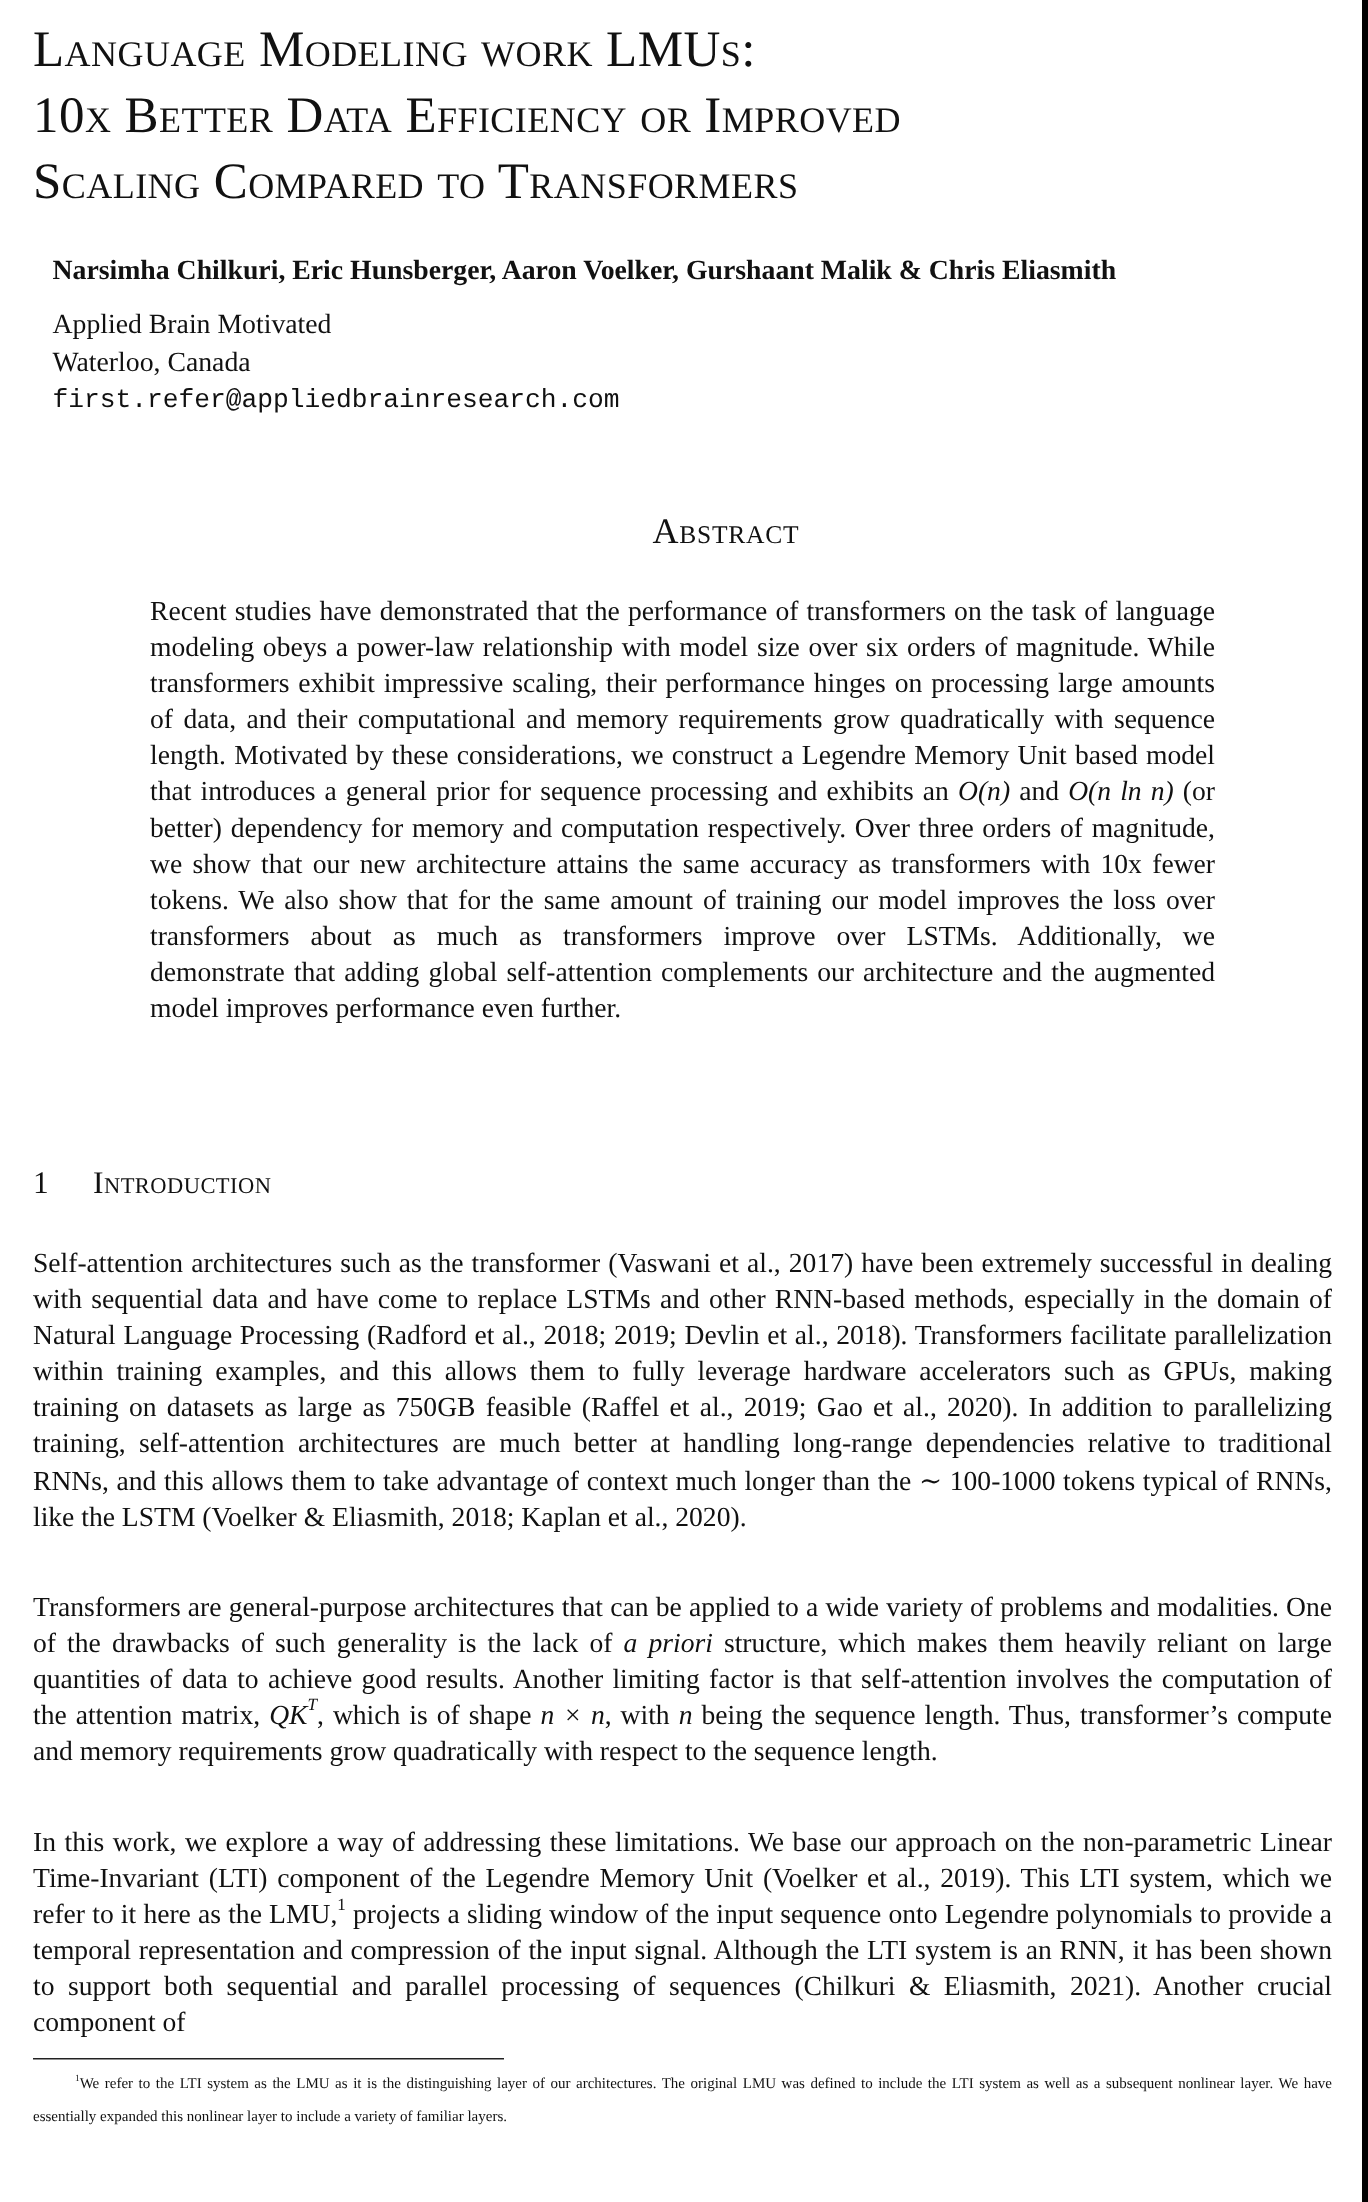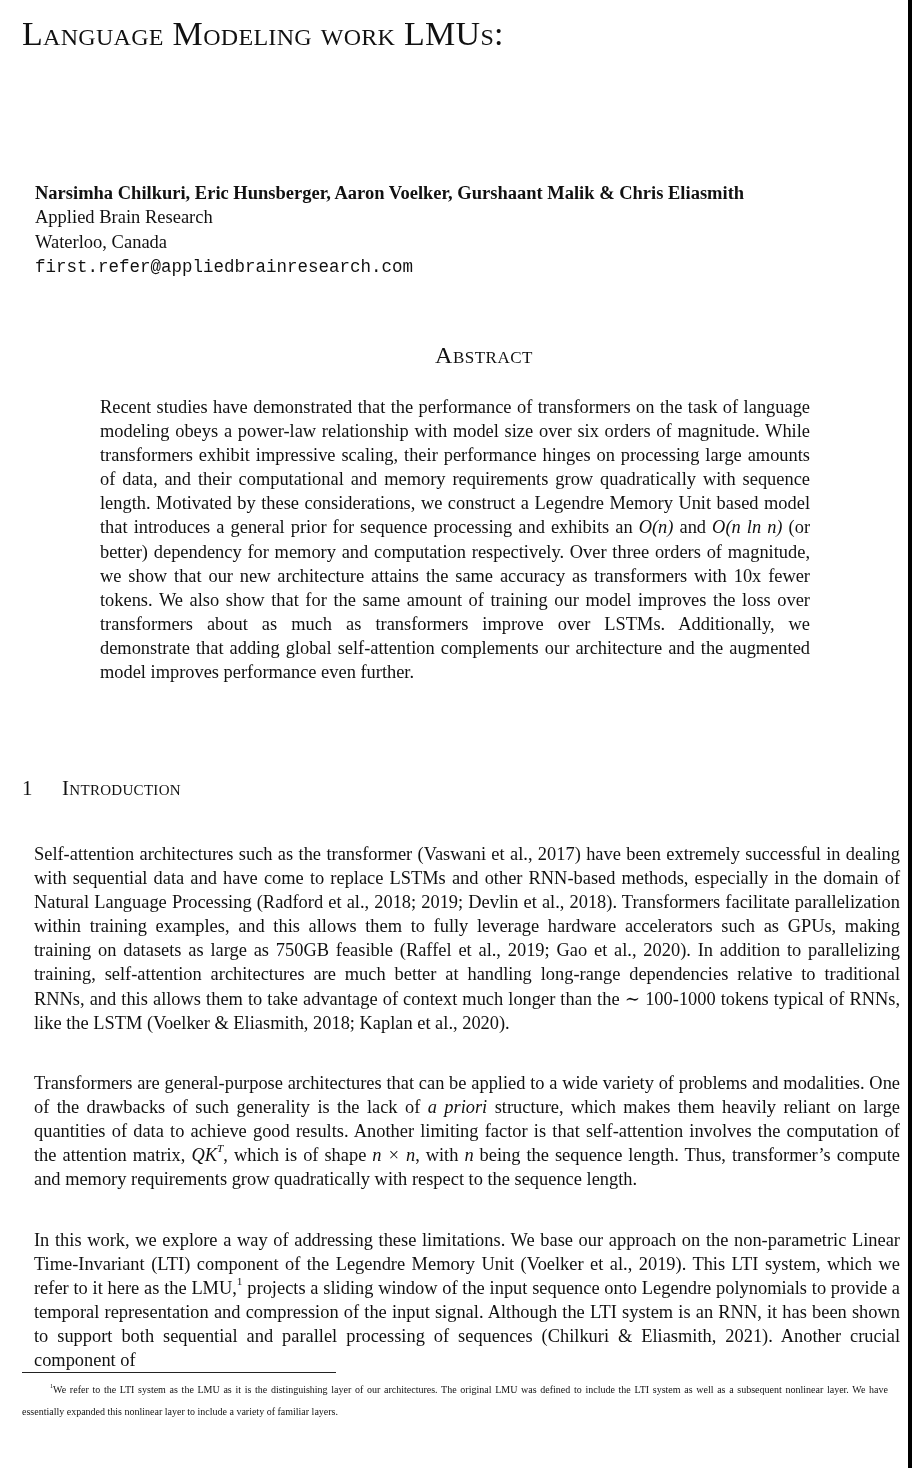--- a/index.html
+++ b/index.html
@@ -8,54 +8,56 @@
     background:#ffffff; color:#111;
     font-family:"Liberation Serif", "DejaVu Serif", serif;
   }
   .edge-bar { position:absolute; right:0; top:0; width:4px; height:1468px; background:#000; }
   .title {
     position:absolute; left:22px; top:12px; width:880px;
     font-size:34px; line-height:44px; letter-spacing:0.3px;
     font-variant:small-caps; font-weight:normal; margin:0;
   }
   .title .line { display:block; white-space:nowrap; }
-  .authors { position:absolute; left:35px; top:181px; font-size:18.5px; line-height:24px; font-weight:bold; white-space:nowrap;text-align:right; }
+  .authors { position:absolute; left:35px; top:169px; font-size:18.5px; line-height:24px; font-weight:bold; white-space:nowrap;text-align:right; }
   .affil { position:absolute; left:35px; font-size:18.5px; line-height:24px; white-space:nowrap; }
   .email { position:absolute; left:35px; top:255px; font-family:"Liberation Mono", "DejaVu Sans Mono", monospace; font-size:17.5px; line-height:24px; white-space:nowrap; }
   .abstract-h { position:absolute; left:0; width:912px; top:342px; text-align:center; font-size:24px; font-variant:small-caps; letter-spacing:0.5px;padding-left:28px; }
   .abstract {
     position:absolute; left:100px; top:395px; width:710px;
     font-size:18.4px; line-height:24.1px; text-align:justify;
   }
   .section-h { position:absolute; left:22px; top:776px; font-size:21px; font-variant:small-caps; letter-spacing:0.3px; white-space:nowrap; }
   .section-h .num { display:inline-block; width:40px; }
   .para {
     position:absolute; left:22px; width:866px;
-    font-size:18.4px; line-height:24.1px; text-align:justify; margin:12px;
+    font-size:18.4px; line-height:24.1px; text-align:justify; margin:0;
   }
   .footrule { position:absolute; left:22px; top:1372px; width:314px; height:1px; background:#222; }
   .footnote {
     position:absolute; left:22px; top:1379px; width:866px;
     font-size:10px; line-height:21.5px; text-align:justify; text-indent:28px;
   }
   sup { font-size:0.62em; line-height:0; position:relative; top:-0.15em; vertical-align:super; }
   .math { font-style:italic; }
   .bold-math { font-weight:normal; font-style:italic; }
 </style>
 </head>
 <body>
 
 <div class="edge-bar"></div>
 
 <h1 class="title">
   <span class="line">Language Modeling work LMUs:</span>
+  <span class="line">10x Better Data Efficiency or Improved</span>
+  <span class="line">Scaling Compared to Transformers</span>
 </h1>
 
 <div class="authors">Narsimha Chilkuri, Eric Hunsberger, Aaron Voelker, Gurshaant Malik &amp; Chris Eliasmith</div>
-<div class="affil" style="top:205px">Applied Brain Research</div>
+<div class="affil" style="top:205px">Applied Brain Motivated</div>
 <div class="affil" style="top:230px">Waterloo, Canada</div>
 <div class="email">first.refer@appliedbrainresearch.com</div>
 
 <div class="abstract-h">Abstract</div>
 
 <div class="abstract"><span>Recent studies have demonstrated that the performance of transformers on the task of language modeling obeys a power-law relationship with model size over six orders of magnitude. While transformers exhibit impressive scaling, their performance hinges on processing large amounts of data, and their computational and memory requirements grow quadratically with sequence length. Motivated by these considerations, we construct a Legendre Memory Unit based model that introduces a general prior for sequence processing and exhibits an </span><span class="math">O(n)</span><span> and </span><span class="math">O(n ln n)</span><span> (or better) dependency for memory and computation respectively. Over three orders of magnitude, we show that our new architecture attains the same accuracy as transformers with 10x fewer tokens. We also show that for the same amount of training our model improves the loss over transformers about as much as transformers improve over LSTMs. Additionally, we demonstrate that adding global self-attention complements our architecture and the augmented model improves performance even further.</span></div>
 
 <div class="section-h"><span class="num">1</span><span>Introduction</span></div>
 
 <p class="para" style="top:830px">Self-attention architectures such as the transformer (Vaswani et al., 2017) have been extremely successful in dealing with sequential data and have come to replace LSTMs and other RNN-based methods, especially in the domain of Natural Language Processing (Radford et al., 2018; 2019; Devlin et al., 2018). Transformers facilitate parallelization within training examples, and this allows them to fully leverage hardware accelerators such as GPUs, making training on datasets as large as 750GB feasible (Raffel et al., 2019; Gao et al., 2020). In addition to parallelizing training, self-attention architectures are much better at handling long-range dependencies relative to traditional RNNs, and this allows them to take advantage of context much longer than the ∼ 100-1000 tokens typical of RNNs, like the LSTM (Voelker &amp; Eliasmith, 2018; Kaplan et al., 2020).</p>

